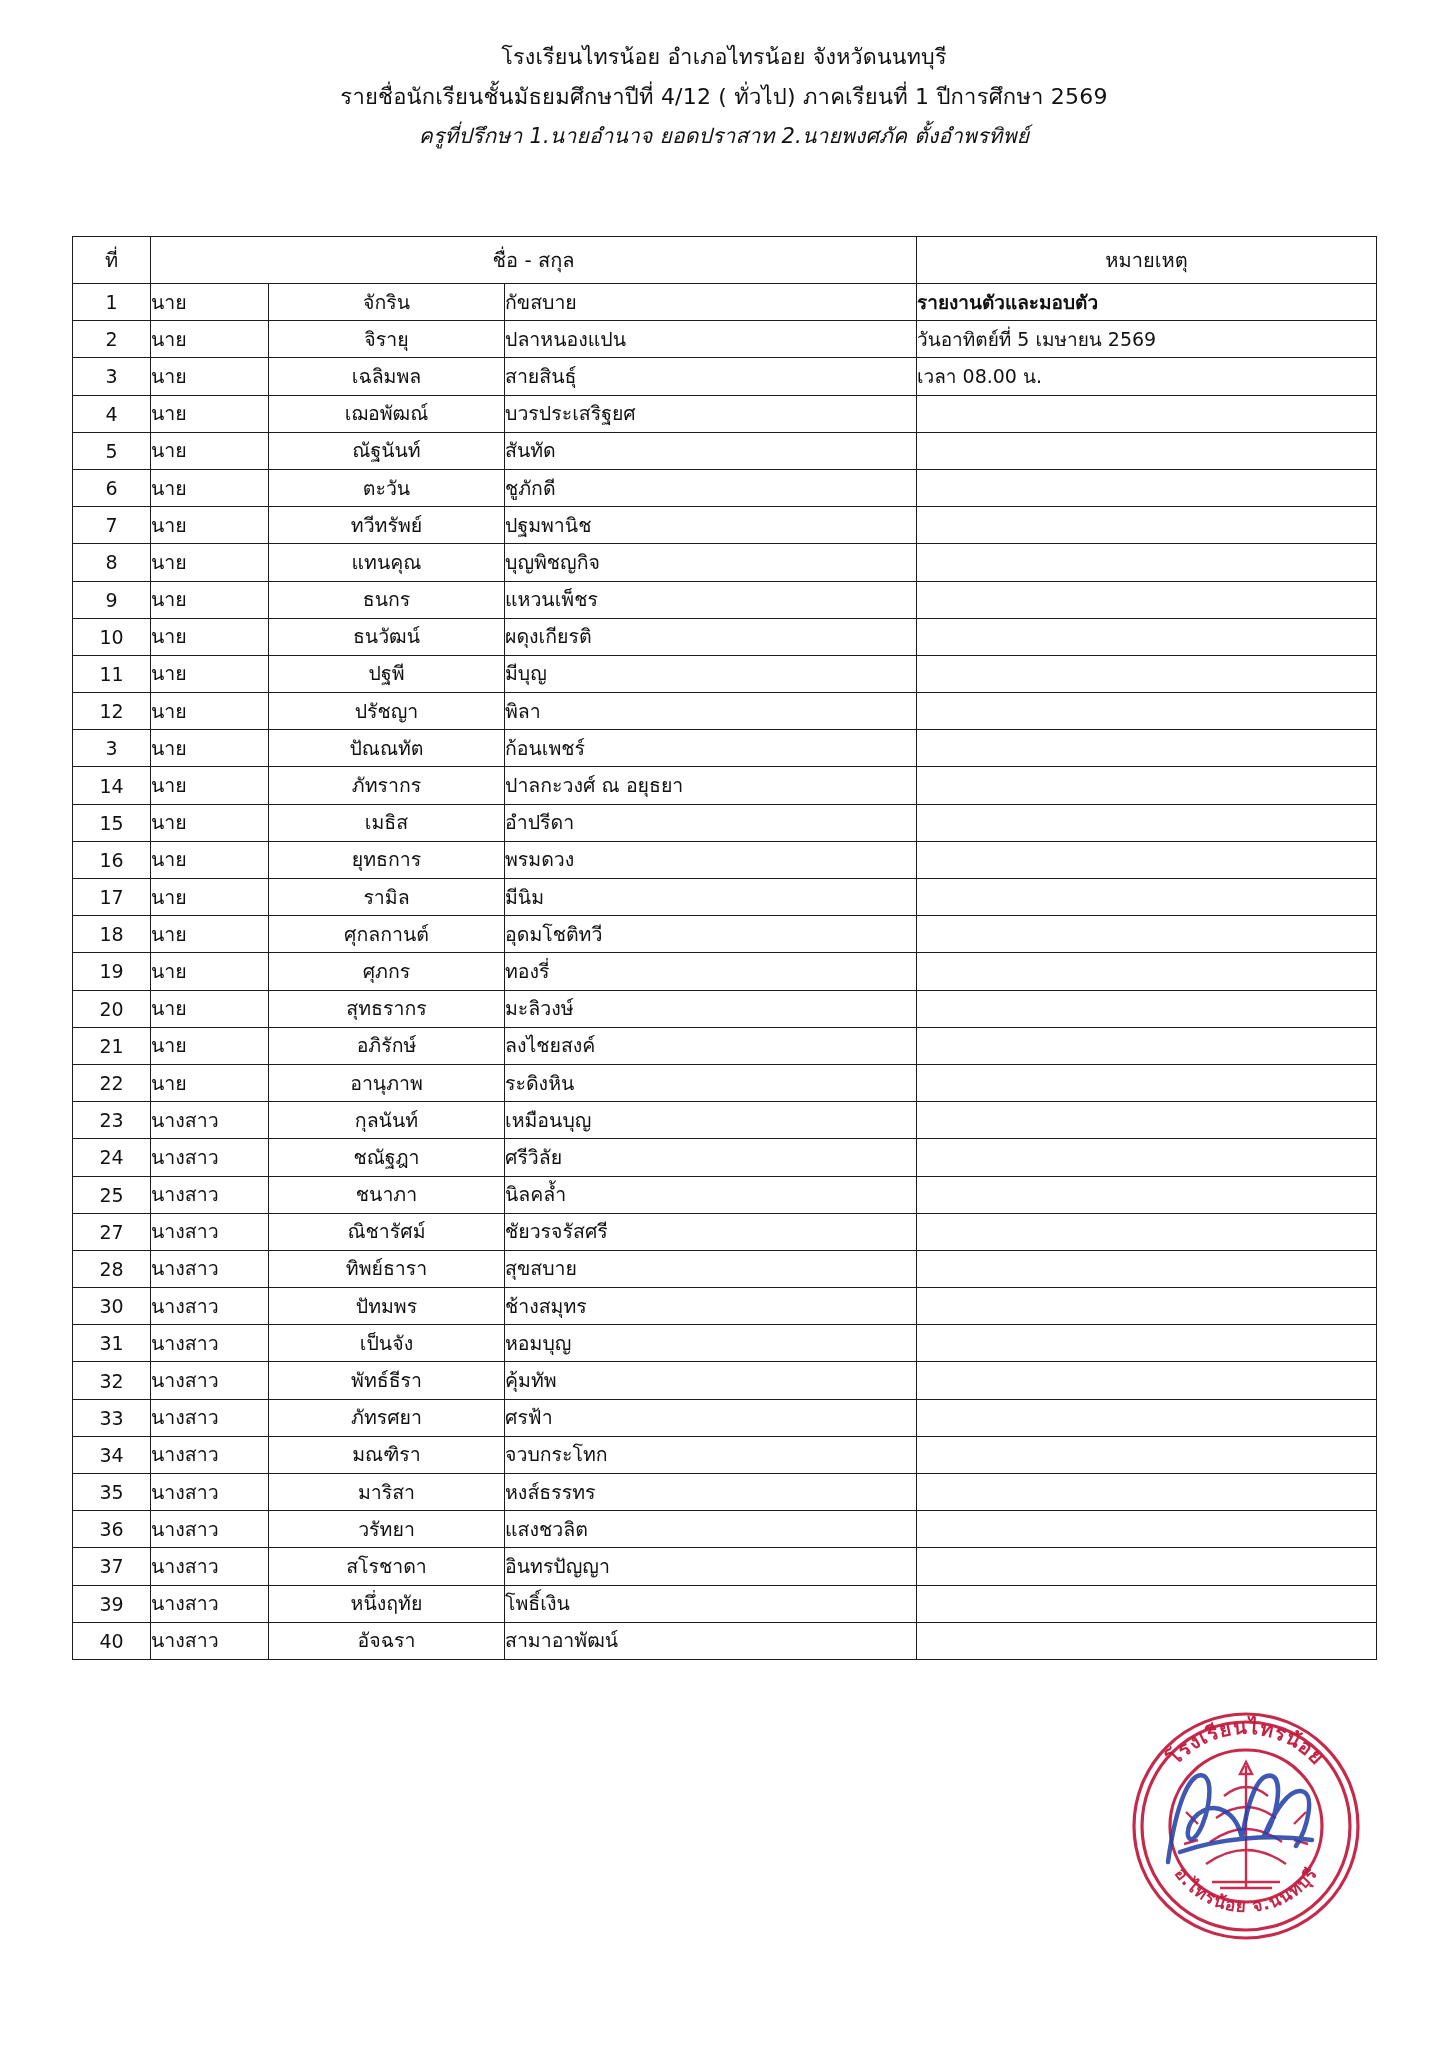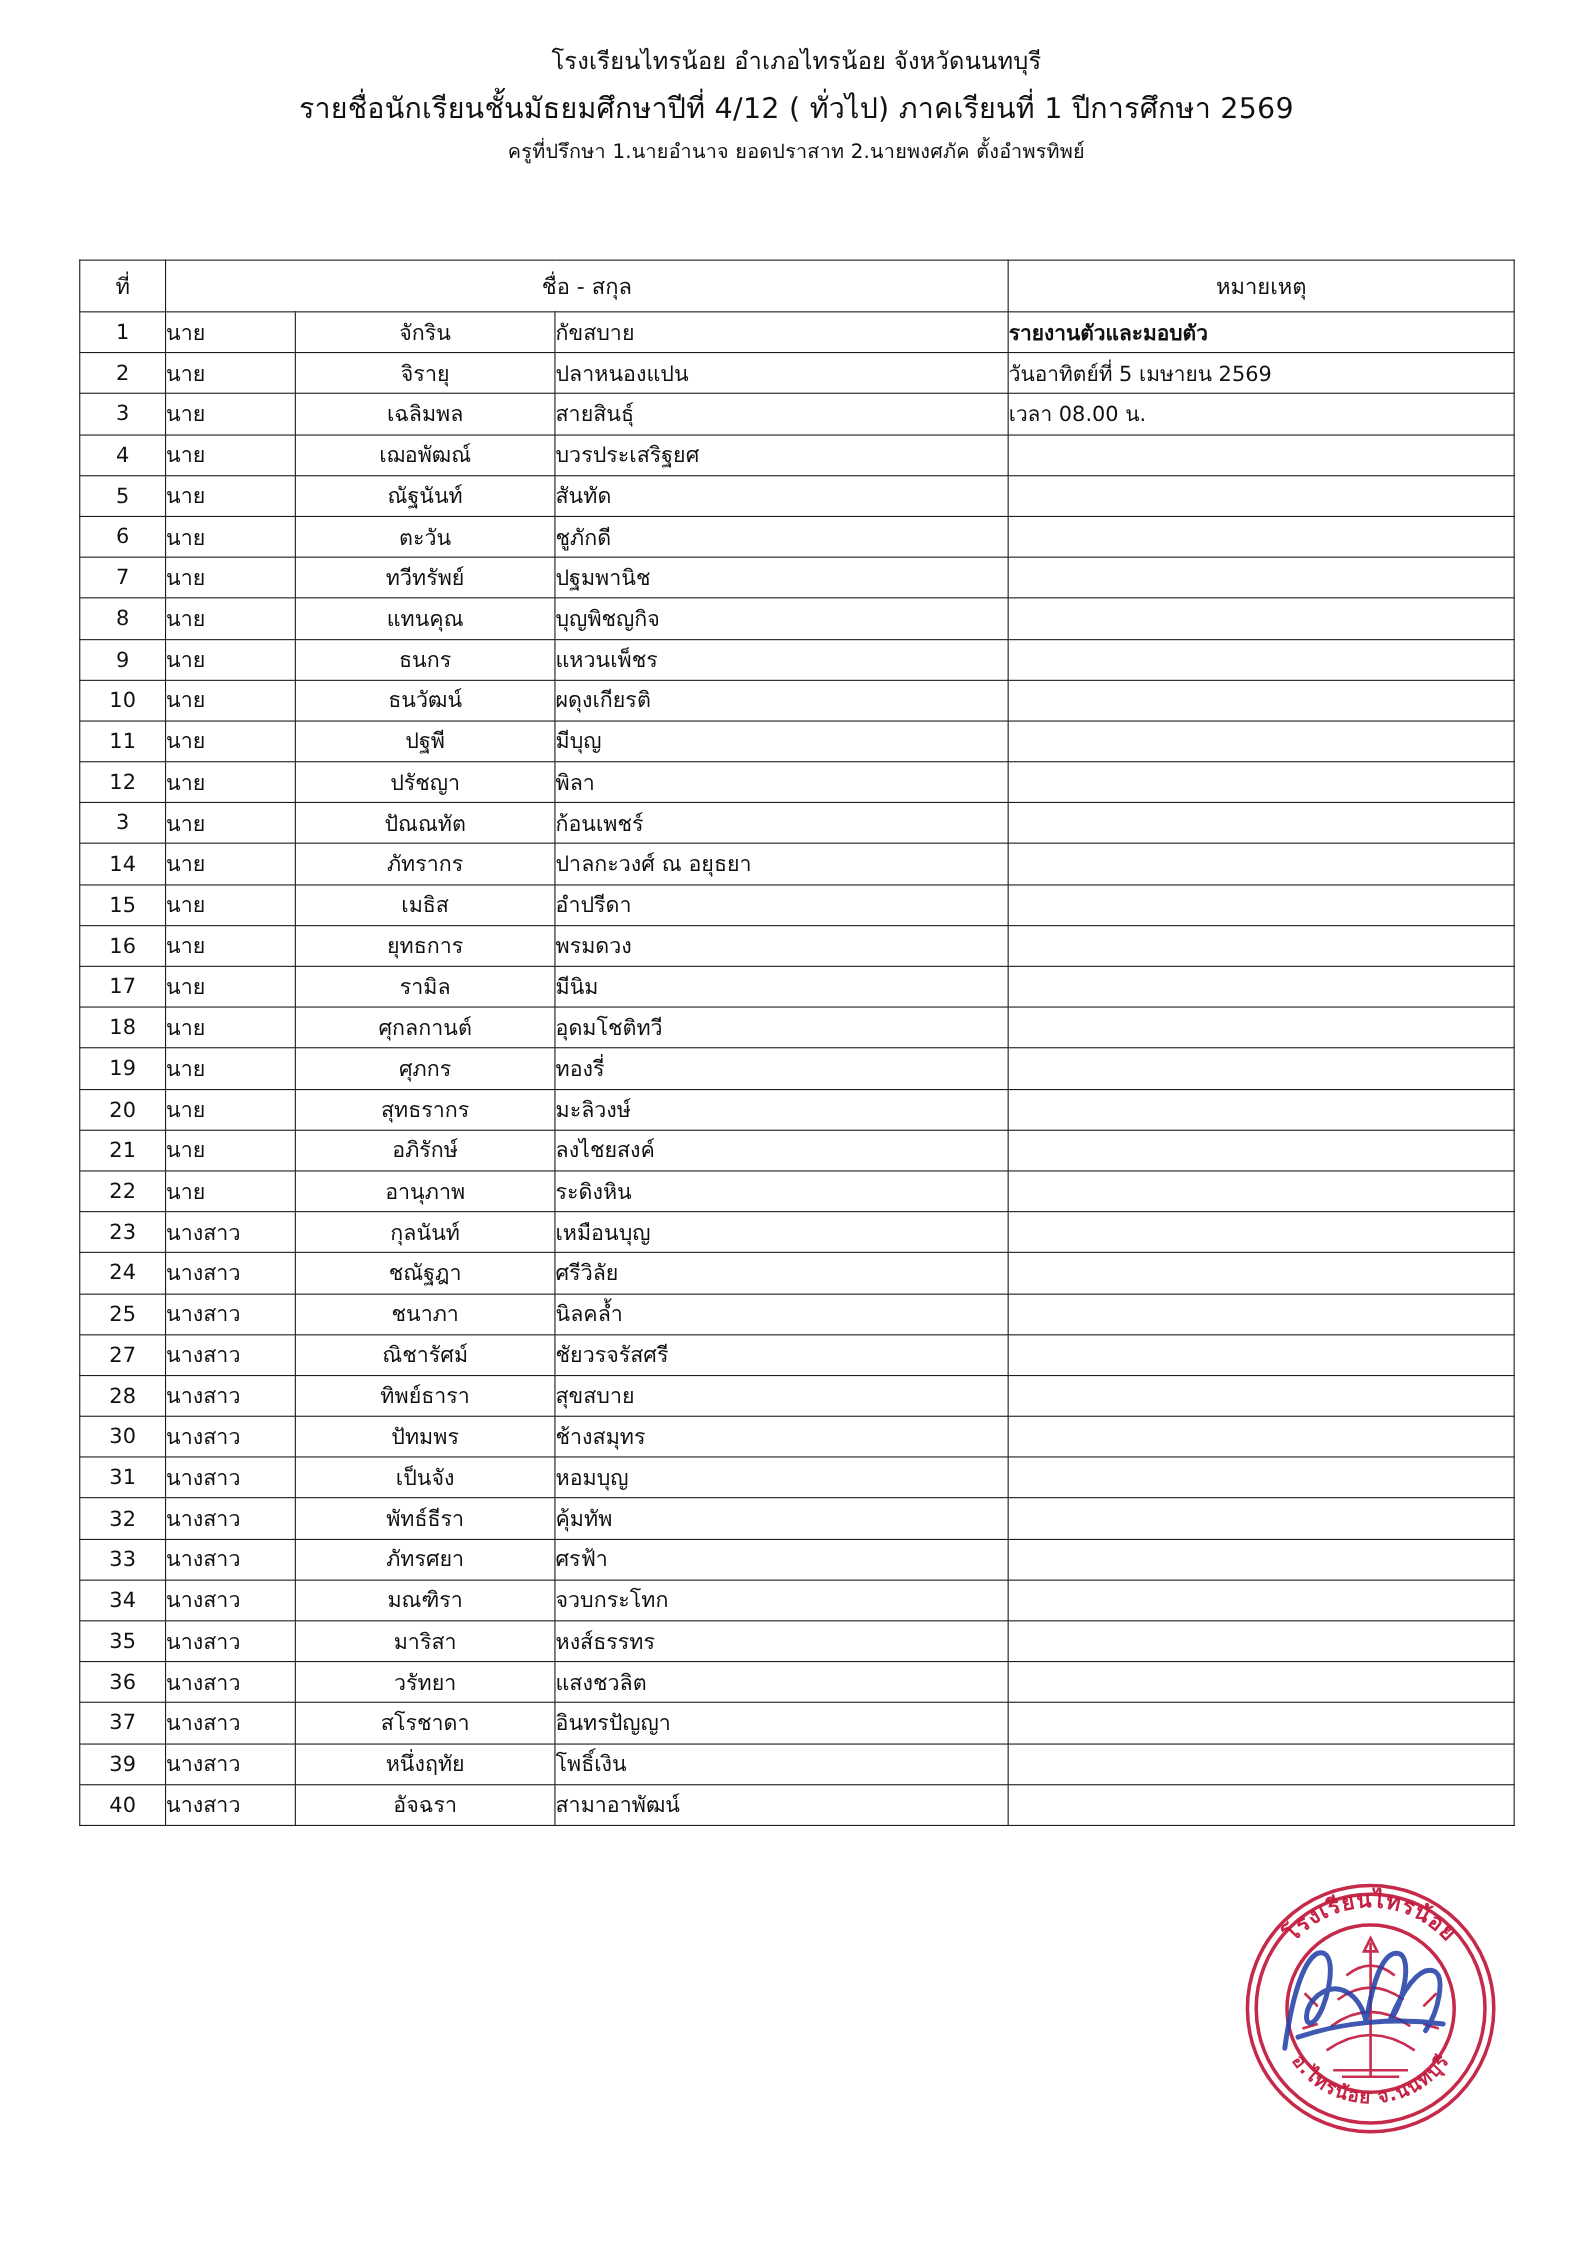--- a/index.html
+++ b/index.html
@@ -29,22 +29,22 @@
     text-align: center;
   }
   .hdr-line {
     font-size: 21px;
     line-height: 1.0;
     letter-spacing: 0.2px;
     margin-bottom: 18px;
     white-space: nowrap;
   }
   .hdr-line.l1 { font-size: 21.5px; }
-  .hdr-line.l2 { font-size: 26px; }
-  .hdr-line.l3 { font-size: 18px; margin-bottom: 0; }
+  .hdr-line.l2 { font-size: 22px; }
+  .hdr-line.l3 { font-size: 21px; margin-bottom: 0; font-style: italic; }
 
   
   .table-wrap {
     position: absolute;
     left: 72px;
     top: 236px;
     width: 1304px;
   }
   table.roster {
     border-collapse: collapse;

